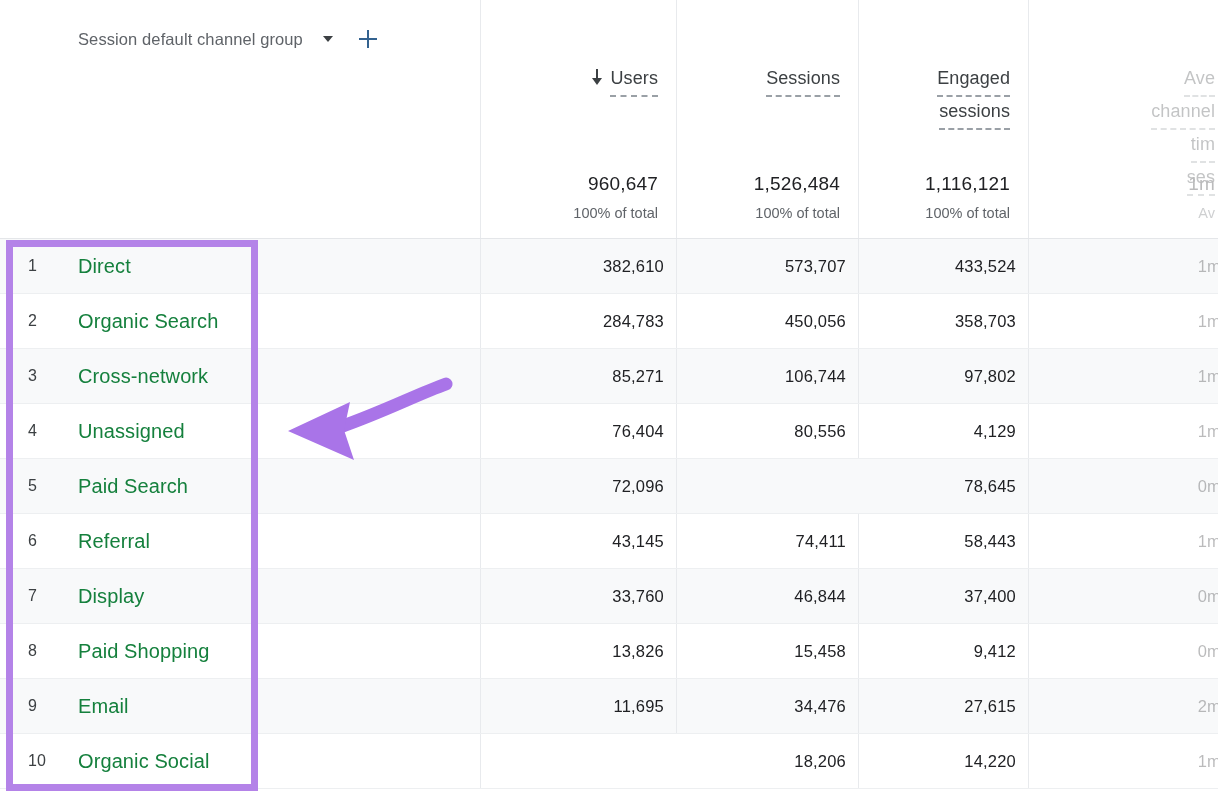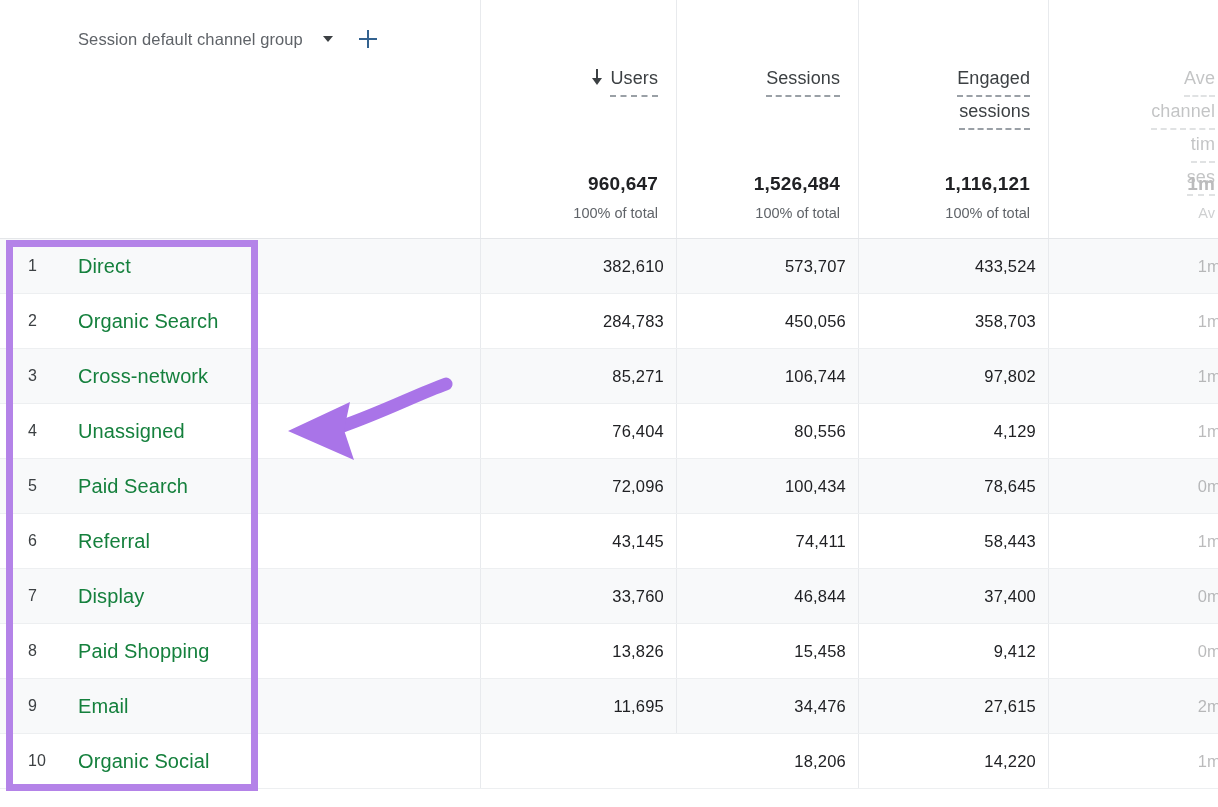--- a/index.html
+++ b/index.html
@@ -130,21 +130,21 @@
   }
 
   .totals {
     position: absolute;
     right: 18px;
     bottom: 14px;
     text-align: right;
   }
   .totals .tot-num {
     font-size: 19px;
-    font-weight: bold;
+    font-weight: normal;
     color: #202124;
     line-height: 26px;
     letter-spacing: 0.2px;
   }
   .totals .tot-sub {
     font-size: 14.5px;
     color: #5f6368;
     line-height: 22px;
     margin-top: 5px;
   }
@@ -201,21 +201,21 @@
     justify-content: flex-end;
     padding-right: 12px;
     font-size: 16.5px;
     color: #202124;
     letter-spacing: 0.2px;
   }
 
   
   .col-users    { left: 481px;  width: 196px; }
   .col-sessions { left: 677px;  width: 182px; }
-  .col-engaged  { left: 834px;  width: 215px; }
+  .col-engaged  { left: 814px;  width: 215px; }
   .col-avg      { left: 1074px; width: 160px; }
 
   
   .highlight-box {
     position: absolute;
     left: 6px;
     top: 240px;
     width: 252px;
     height: 551px;
     box-sizing: border-box;
@@ -336,21 +336,20 @@
         <div class="cell-num col-sessions">80,556</div>
         <div class="cell-num col-engaged">4,129</div>
         <div class="cell-num col-avg faded">1m</div>
       </div>
       <div class="trow alt">
         <div class="cell-dim">
           <span class="rank">5</span>
           <span class="dimname">Paid Search</span>
         </div>
         <div class="cell-num col-users">72,096</div>
-        <div class="cell-num col-sessions">100,434</div>
         <div class="cell-num col-engaged">78,645</div>
         <div class="cell-num col-avg faded">0m</div>
       </div>
       <div class="trow">
         <div class="cell-dim">
           <span class="rank">6</span>
           <span class="dimname">Referral</span>
         </div>
         <div class="cell-num col-users">43,145</div>
         <div class="cell-num col-sessions">74,411</div>

